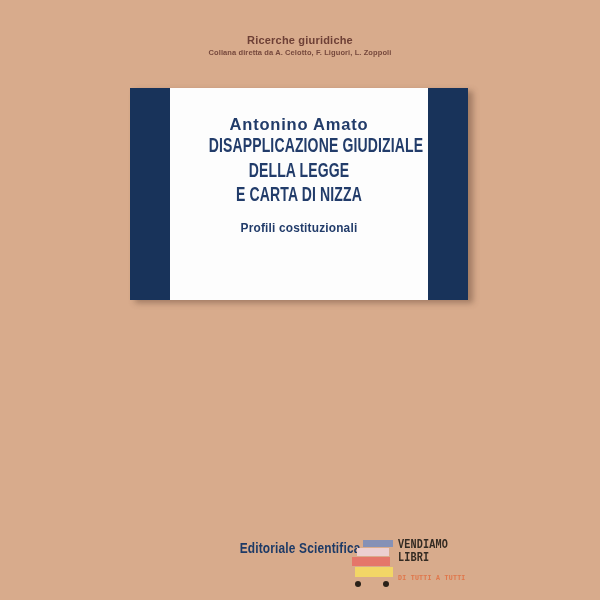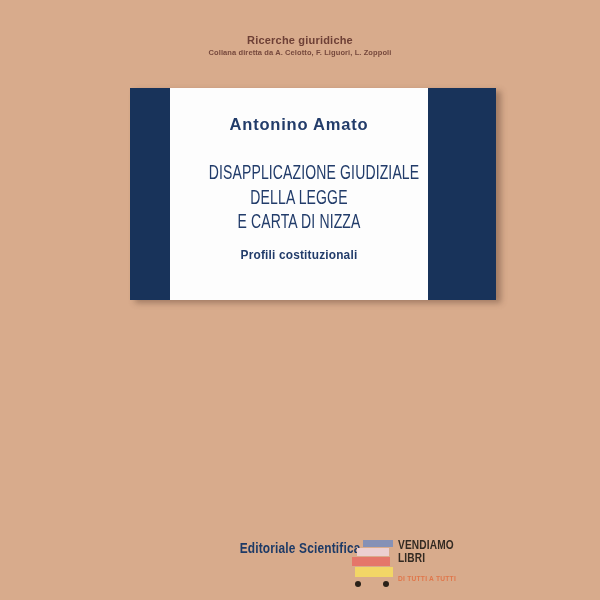--- a/index.html
+++ b/index.html
@@ -7,38 +7,38 @@
   .canvas{
     position:relative;width:600px;height:600px;overflow:hidden;
     background:var(--background,#d8ab8c);
   }
   
   .series{position:absolute;top:35px;left:0;right:0;text-align:center;color:var(--series-text,#6e4036);}
   .series-line1{font-size:11px;font-weight:700;letter-spacing:.2px;line-height:11px;}
   .series-line2{font-size:7.5px;font-weight:700;margin-top:2px;letter-spacing:.1px;opacity:.92;line-height:9px;}
   
   .frame{
-    position:absolute;left:130px;top:88px;width:366px;height:212px;
+    position:absolute;left:130px;top:88px;width:338px;height:212px;
     background:var(--frame-navy,#18335a);
     box-shadow:5px 3px 6px rgba(96,66,50,.45);
   }
   .panel{
     position:absolute;left:40px;top:0;width:258px;height:212px;
     background:var(--panel-white,#fdfdfd);
     text-align:center;color:var(--cover-text,#223c6a);
   }
   .author{margin-top:27px;font-size:16.5px;font-weight:700;letter-spacing:.8px;line-height:18px;white-space:nowrap;}
-  .title{margin-top:27px;font-weight:400;font-size:20px;line-height:24.5px;}
+  .title{font-weight:700;font-size:20px;line-height:24.5px;}
   .title .tline{display:block;white-space:nowrap;transform:scaleX(.70);transform-origin:50% 50%;letter-spacing:.2px;}
   .subtitle{margin-top:13px;font-size:13.5px;font-weight:700;white-space:nowrap;transform:scaleX(.88);transform-origin:50% 50%;letter-spacing:.2px;}
   
   .publisher{position:absolute;left:0;right:0;top:539px;text-align:center;z-index:1;color:var(--publisher-text,#1d3a66);}
   .publisher .pname{display:inline-block;font-size:14px;font-weight:700;white-space:nowrap;transform:scaleX(.85);letter-spacing:.2px;}
   
-  .vendor{position:absolute;left:352px;top:538px;width:125px;height:58px;z-index:2;}
+  .vendor{position:absolute;left:352px;top:538px;width:125px;height:58px;z-index:2;font-family:Liberation Mono, monospace;}
   .cart{position:absolute;left:0;top:2px;width:42px;}
   .bar{height:7px;}
   .bar1{margin-left:11px;width:30px;height:7px;}
   .bar2{margin-left:5px;width:32px;height:8px;margin-top:1px;}
   .bar3{margin-left:0;width:38px;height:9px;margin-top:1px;}
   .bar4{margin-left:3px;width:38px;height:10px;margin-top:1px;}
   .wheels{margin-top:4px;margin-left:3px;width:34px;display:flex;justify-content:space-between;}
   .wheel{width:6px;height:6px;border-radius:50%;background:var(--wheel,#2a2118);}
   .vtext{position:absolute;left:46px;top:1px;color:var(--vendor-text,#332a22);}
   .vline{font-size:13px;font-weight:700;line-height:12.5px;white-space:nowrap;transform:scaleX(.78);transform-origin:0 50%;letter-spacing:.2px;}

